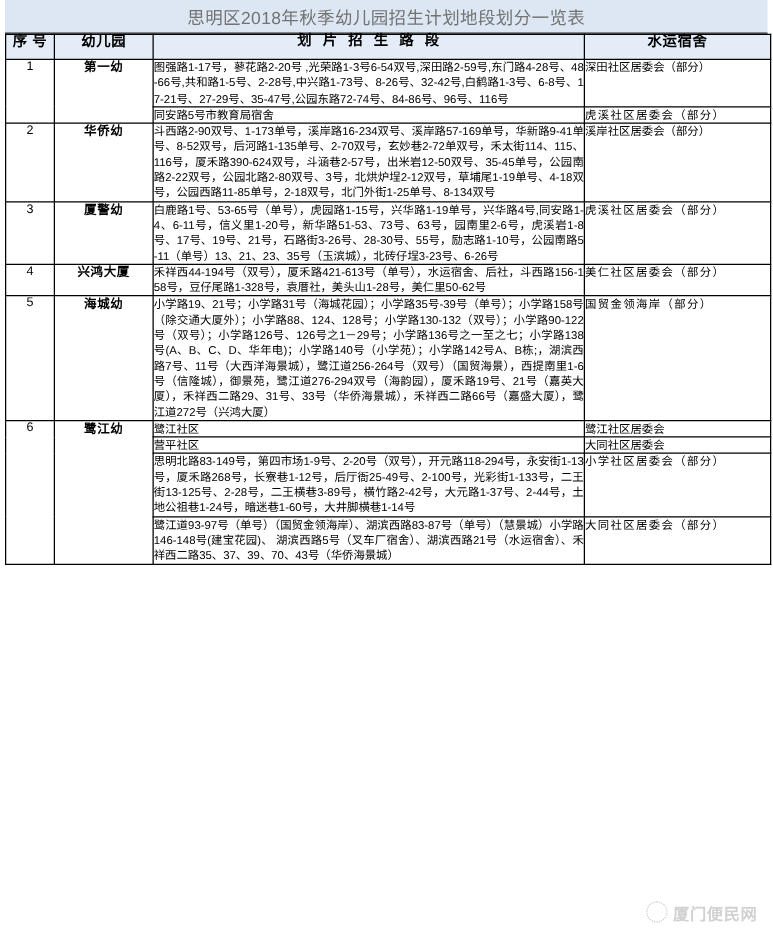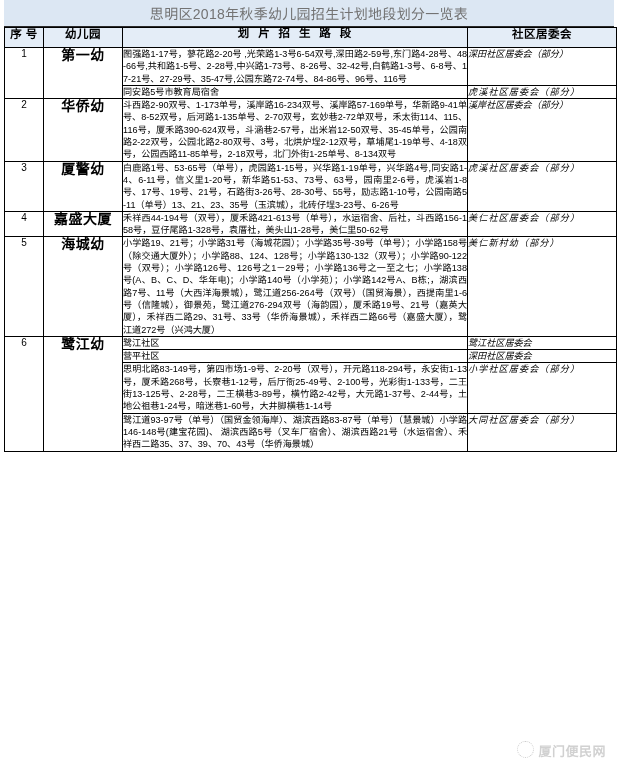--- a/index.html
+++ b/index.html
@@ -64,44 +64,43 @@
   th.col-comm { width: 148px; letter-spacing: 0.5px; }
   td.idx {
     text-align: center;
     vertical-align: middle;
     font-size: 10px;
   }
   td.school {
     text-align: center;
     vertical-align: middle;
     font-weight: bold;
-    font-size: 14px;
+    font-size: 10px;
     letter-spacing: 0.5px;
     line-height: 14px;
   }
   td.roads {
     padding: 1px 2px 1px 3px;
     text-align: justify;
     text-justify: inter-ideograph;
     word-break: break-all;
     font-size: 9.1px;
     line-height: 12.3px;
   }
   td.comm {
     padding: 1px 2px 1px 3px;
     font-size: 9.1px;
     line-height: 12.3px;
     word-break: break-all;
-    font-style: italic;
   }
   td.comm.spread { letter-spacing: 1.1px; }
   .watermark {
     position: absolute;
     right: 12px;
-    bottom: 0;
+    bottom: 20px;
     display: flex;
     align-items: flex-start;
     gap: 4px;
     opacity: 0.45;
     pointer-events: none;
   }
   .watermark .wm-mark {
     width: 15px;
     height: 15px;
     border: 1.6px dotted #8d8d8d;
@@ -123,21 +122,21 @@
   <div class="title-bar">
     <span class="title-text">思明区2018年秋季幼儿园招生计划地段划分一览表</span>
   </div>
 
   <table class="sheet">
     <thead>
       <tr>
         <th class="col-idx">序 号</th>
         <th class="col-school">幼儿园</th>
         <th class="col-roads">划 片 招 生 路 段</th>
-        <th class="col-comm">社区居委会</th>
+        <th class="col-comm">水运宿舍</th>
       </tr>
     </thead>
     <tbody id="table-body">
         <tr>
           <td class="idx" rowspan="2">1</td>
           <td class="school" rowspan="2">第一幼</td>
           <td class="roads">图强路1-17号，蓼花路2-20号 ,光荣路1-3号6-54双号,深田路2-59号,东门路4-28号、48-66号,共和路1-5号、2-28号,中兴路1-73号、8-26号、32-42号,白鹤路1-3号、6-8号、17-21号、27-29号、35-47号,公园东路72-74号、84-86号、96号、116号</td>
           <td class="comm">深田社区居委会（部分）</td>
         </tr>
         <tr>
@@ -151,39 +150,39 @@
           <td class="comm">溪岸社区居委会（部分）</td>
         </tr>
         <tr>
           <td class="idx" rowspan="1">3</td>
           <td class="school" rowspan="1">厦警幼</td>
           <td class="roads">白鹿路1号、53-65号（单号），虎园路1-15号，兴华路1-19单号，兴华路4号,同安路1-4、6-11号，信义里1-20号，新华路51-53、73号、63号，园南里2-6号，虎溪岩1-8号、17号、19号、21号，石路街3-26号、28-30号、55号，励志路1-10号，公园南路5-11（单号）13、21、23、35号（玉滨城），北砖仔埕3-23号、6-26号</td>
           <td class="comm spread">虎溪社区居委会（部分）</td>
         </tr>
         <tr>
           <td class="idx" rowspan="1">4</td>
-          <td class="school" rowspan="1">嘉盛大厦</td>
+          <td class="school" rowspan="1">兴鸿大厦</td>
           <td class="roads">禾祥西44-194号（双号），厦禾路421-613号（单号），水运宿舍、后社，斗西路156-158号，豆仔尾路1-328号，袁厝社，美头山1-28号，美仁里50-62号</td>
           <td class="comm spread">美仁社区居委会（部分）</td>
         </tr>
         <tr>
           <td class="idx" rowspan="1">5</td>
           <td class="school" rowspan="1">海城幼</td>
           <td class="roads">小学路19、21号；小学路31号（海城花园）；小学路35号-39号（单号）；小学路158号（除交通大厦外）；小学路88、124、128号；小学路130-132（双号）；小学路90-122号（双号）；小学路126号、126号之1－29号；小学路136号之一至之七；小学路138号(A、B、C、D、华年电)；小学路140号（小学苑）；小学路142号A、B栋;，湖滨西路7号、11号（大西洋海景城），鹭江道256-264号（双号）（国贸海景），西提南里1-6号（信隆城），御景苑，鹭江道276-294双号（海韵园），厦禾路19号、21号（嘉英大厦），禾祥西二路29、31号、33号（华侨海景城），禾祥西二路66号（嘉盛大厦），鹭江道272号（兴鸿大厦）</td>
-          <td class="comm spread">美仁新村幼（部分）</td>
+          <td class="comm spread">国贸金领海岸（部分）</td>
         </tr>
         <tr>
           <td class="idx" rowspan="4">6</td>
           <td class="school" rowspan="4">鹭江幼</td>
           <td class="roads">鹭江社区</td>
           <td class="comm">鹭江社区居委会</td>
         </tr>
         <tr>
           <td class="roads">营平社区</td>
-          <td class="comm">深田社区居委会</td>
+          <td class="comm">大同社区居委会</td>
         </tr>
         <tr>
           <td class="roads">思明北路83-149号，第四市场1-9号、2-20号（双号），开元路118-294号，永安街1-13号，厦禾路268号，长寮巷1-12号，后厅衙25-49号、2-100号，光彩街1-133号，二王街13-125号、2-28号，二王横巷3-89号，横竹路2-42号，大元路1-37号、2-44号，土地公祖巷1-24号，暗迷巷1-60号，大井脚横巷1-14号</td>
           <td class="comm spread">小学社区居委会（部分）</td>
         </tr>
         <tr>
           <td class="roads">鹭江道93-97号（单号）（国贸金领海岸）、湖滨西路83-87号（单号）（慧景城）小学路146-148号(建宝花园)、 湖滨西路5号（叉车厂宿舍）、湖滨西路21号（水运宿舍）、禾祥西二路35、37、39、70、43号（华侨海景城）</td>
           <td class="comm spread">大同社区居委会（部分）</td>
         </tr>
       </tbody>

